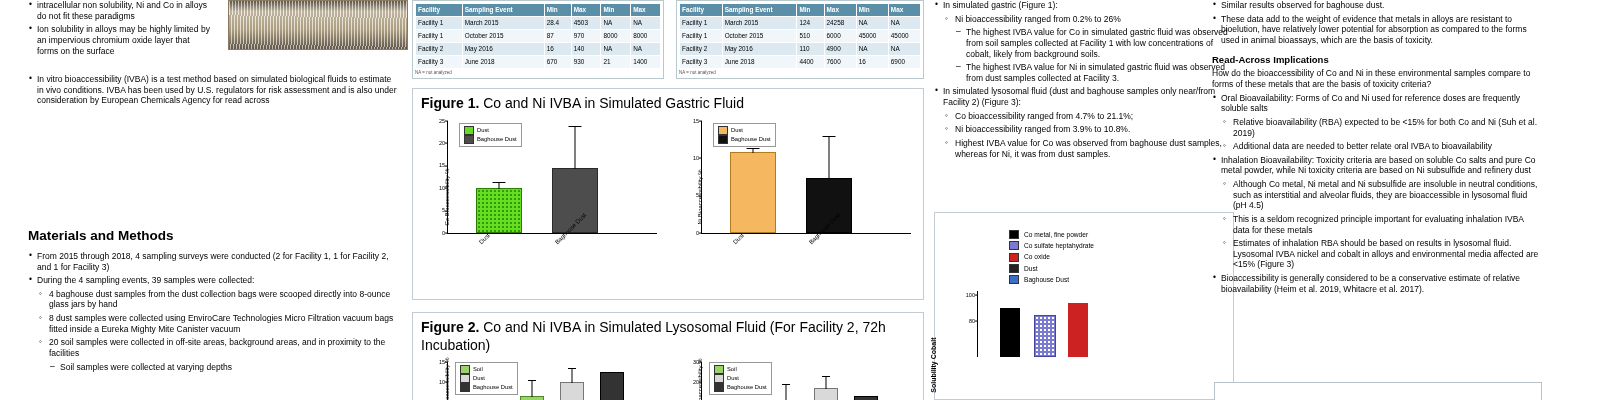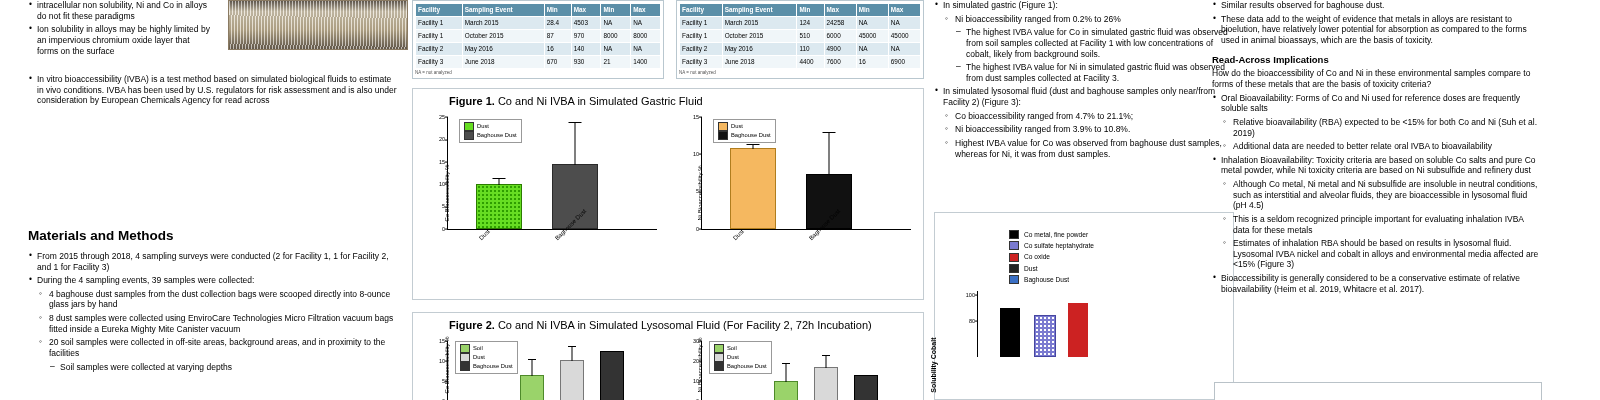--- a/index.html
+++ b/index.html
@@ -166,23 +166,22 @@
   .fig-box {
     position: absolute;
     left: 0;
     width: 512px;
     box-sizing: border-box;
     border: 1px solid #c3ccd2;
     background: #ffffff;
     padding: 6px 8px;
   }
   .fig-cap {
-    font-size: 11px;
+    font-size: 14px;
     margin-bottom: 4px;
-    margin-left: 28px;
   }
   .fig-cap .lbl { font-weight: bold; }
 
   .chart-pair {
     display: flex;
     gap: 14px;
   }
   .chart {
     position: relative;
     flex: 1 1 0;

